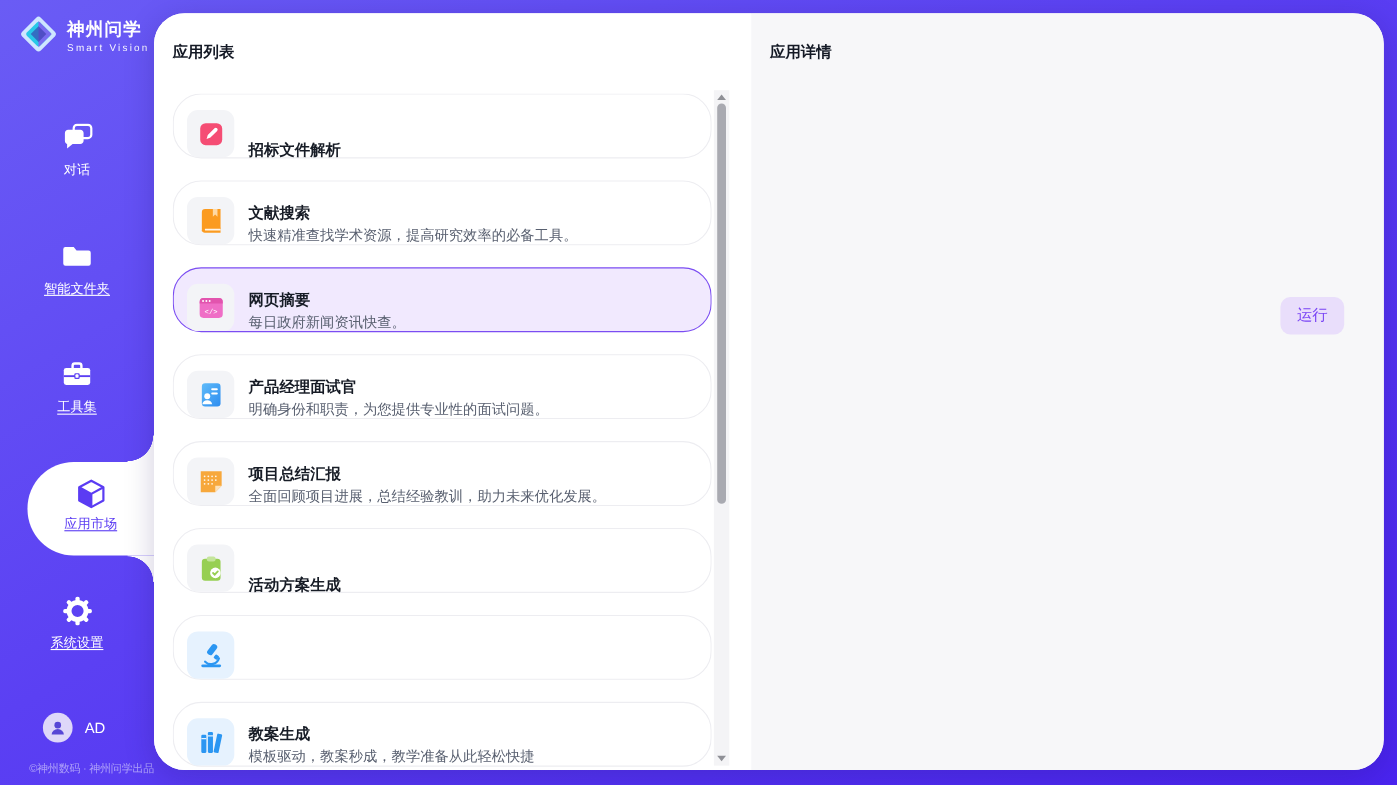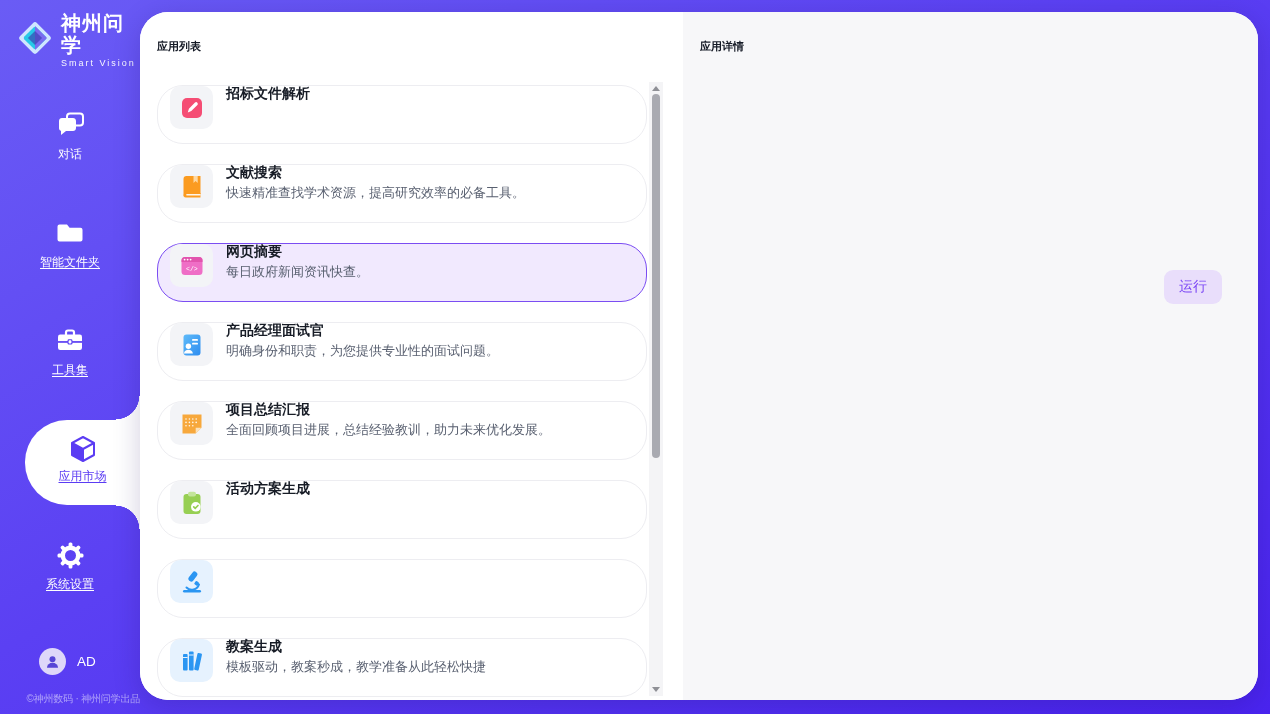--- a/index.html
+++ b/index.html
@@ -6,21 +6,21 @@
   html,body { width:1270px; height:714px; overflow:hidden; }
   body {
     position:relative;
     font-family:"Liberation Sans", sans-serif;
     background:linear-gradient(150deg,#6a5cf5 0%, #5b40f3 45%, #4a24ef 100%);
   }
 
   
   .sidebar { position:absolute; left:0; top:0; width:140px; height:714px; color:#fff; }
   .logo-row { position:absolute; left:16px; top:12px; display:flex; align-items:center; gap:7px; }
-  .brand-name { font-size:20px; font-weight:bold; letter-spacing:1px; line-height:1.1; }
+  .brand-name { font-size:16px; font-weight:bold; letter-spacing:1px; line-height:1.1; }
   .brand-sub  { font-size:9px; letter-spacing:2px; opacity:.95; margin-top:2px; }
 
   .nav-item { position:absolute; left:0; width:140px; text-align:center; color:#fff; cursor:pointer; }
   .nav-item .nav-ic { display:block; height:27px; }
   .nav-label { display:inline-block; font-size:12px; margin-top:7px; }
   .u { text-decoration:underline; text-underline-offset:2px; }
 
   .nav-chat   { top:112px; }
   .nav-folder { top:220px; }
   .nav-tools  { top:328px; }
@@ -39,29 +39,29 @@
   .user-row { position:absolute; left:39px; top:648px; display:flex; align-items:center; gap:11px; cursor:pointer; }
   .avatar { width:27px; height:27px; border-radius:50%; background:#ded7f9; display:flex; align-items:center; justify-content:center; }
   .user-name { font-size:13.5px; color:#fff; }
   .side-footer { position:absolute; left:0; bottom:8px; width:140px; text-align:right;
                  font-size:10px; color:rgba(255,255,255,.5); letter-spacing:-.2px; }
 
   
   .main-panel { position:absolute; left:140px; top:12px; width:1118px; height:688px;
                 background:#fff; border-radius:28px; overflow:hidden;
                 box-shadow:0 6px 28px rgba(25,8,90,.20); }
-  .pane-title { font-size:11px; font-weight:bold; color:#141925; }
+  .pane-title { font-size:14px; font-weight:bold; color:#141925; }
 
   
   .list-pane { position:absolute; left:0; top:0; width:543px; height:688px; background:#fff; }
   .list-pane .pane-title { position:absolute; left:17px; top:27px; }
   .cards { position:absolute; left:17px; top:73px; width:490px; height:613px; overflow:hidden;
            display:flex; flex-direction:column; gap:20px; }
   .card { flex:none; height:59px; border:1px solid #ededf1; border-radius:26px; background:#fff;
-          display:flex; align-items:flex-start; padding:0 12px; cursor:pointer; }
+          display:flex; align-items:flex-end; padding:0 12px; cursor:pointer; }
   .card.selected { background:#f1e9fe; border:1px solid #7b4df2; }
   .tile { flex:none; width:43px; height:43px; border-radius:10px; background:#f3f4f7;
           display:flex; align-items:center; justify-content:center; }
   .tile.blue { background:#e6f2fe; }
   .card-text { margin-left:13px; }
   .card-title { font-size:14px; font-weight:bold; color:#171c26; line-height:1; }
   .card-desc  { font-size:13px; color:#596070; margin-top:7px; line-height:1.15; }
 
   
   .scrollbar { position:absolute; left:509px; top:70px; width:14px; height:614px; background:#f4f4f6; cursor:pointer; }

